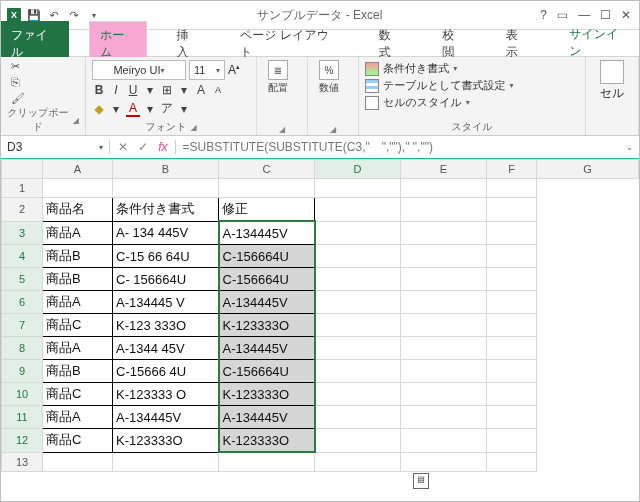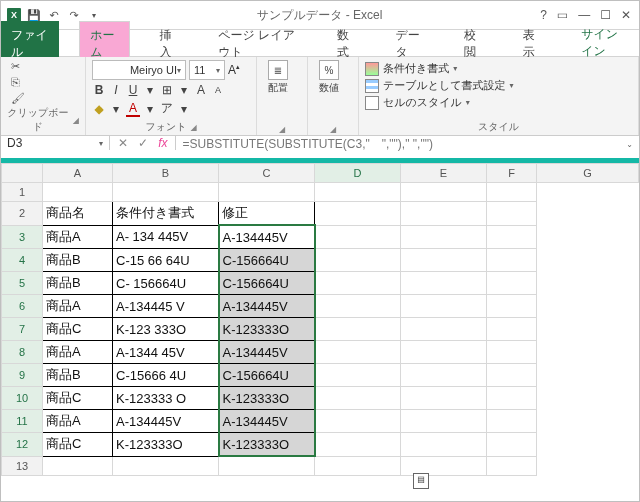--- a/index.html
+++ b/index.html
@@ -26,35 +26,35 @@
   .ribbon{height:78px;background:#f4f4f4;border-bottom:1px solid #ccc;display:flex;}
   .group{border-right:1px solid #dcdcdc;padding:3px 6px 1px;display:flex;flex-direction:column;justify-content:space-between;}
   .glabel{text-align:center;font-size:10px;color:#666;display:flex;justify-content:center;align-items:center;gap:4px;padding-top:1px;}
   .glabel .dlg{font-size:8px;color:#888;}
   .paste-big{width:34px;text-align:center;font-size:10px;color:#444;}
   .paste-big .picon{width:24px;height:26px;margin:0 auto 1px;background:#fff;border:1px solid #bfa65a;border-radius:2px;position:relative;}
   .paste-big .picon::before{content:"";position:absolute;top:-3px;left:5px;width:12px;height:5px;background:#d0c090;border:1px solid #a89050;border-radius:2px;}
   .mini-col{display:flex;flex-direction:column;gap:3px;padding-left:4px;}
   .mini-col span{font-size:11px;color:#555;}
   .row{display:flex;align-items:center;gap:3px;}
-  .font-name{height:18px;border:1px solid #bbb;background:#fff;padding:0 4px;width:84px;font-size:11px;display:flex;align-items:center;justify-content:flex-end;}
+  .font-name{height:18px;border:1px solid #bbb;background:#fff;padding:0 4px;width:84px;font-size:11px;display:flex;align-items:center;justify-content:center;}
   .font-size{height:18px;border:1px solid #bbb;background:#fff;padding:0 4px;width:26px;font-size:11px;display:flex;align-items:center;justify-content:space-between;}
   .dd{font-size:8px;color:#666;}
   .btnrow span{min-width:14px;text-align:center;font-size:12px;color:#444;}
   .bold{font-weight:bold;} .ital{font-style:italic;} .uline{text-decoration:underline;}
   .stack{width:30px;text-align:center;font-size:10px;color:#444;}
   .stack .sicon{width:18px;height:18px;margin:0 auto 1px;border:1px solid #aaa;background:#fff;display:flex;align-items:center;justify-content:center;font-size:10px;}
   .styles{flex:1;}
   .styles .sline{display:flex;align-items:center;gap:4px;font-size:11px;color:#333;padding:1px 0;}
   .sline .swatch{width:12px;height:12px;border:1px solid #888;background:#fff;}
   .grp-cells,.grp-edit{width:40px;text-align:center;}
   .grp-cells .cicon,.grp-edit .cicon{width:22px;height:22px;margin:0 auto 1px;border:1px solid #aaa;background:#fff;}
 
   
-  .fx-row{height:22px;display:flex;align-items:flex-start;border-bottom:5px solid #14b8a6;}
+  .fx-row{height:22px;display:flex;align-items:center;border-bottom:1px solid #14b8a6;}
   .namebox{width:96px;border-right:1px solid #ccc;display:flex;align-items:center;padding:0 6px;font-size:12px;color:#333;background:#fff;justify-content:space-between;}
   .fx-ctl{display:flex;align-items:center;gap:10px;padding:0 8px;border-right:1px solid #ccc;color:#888;background:#fff;}
   .fx-ctl .fx{font-style:italic;color:#ec4899;}
   .formula{flex:1;display:flex;align-items:center;padding:0 6px;color:#777;font-size:12px;background:#fff;justify-content:space-between;}
 
   
   .sheet{flex:1;overflow:hidden;position:relative;background:#fff;}
   table{border-collapse:collapse;width:100%;}
   th,td{border:1px solid #d8d8d8;padding:0;margin:0;}
   th{background:#f2f2f2;font-weight:normal;color:#555;font-size:11px;}
@@ -97,21 +97,20 @@
       <span>✕</span>
     </div>
   </div>
 
   <div class="tabs">
     <div class="tab file">ファイル</div>
     <div class="tab active">ホーム</div>
     <div class="tab">挿入</div>
     <div class="tab">ページ レイアウト</div>
     <div class="tab">数式</div>
-    <div class="tab">データ</div>
     <div class="tab">校閲</div>
     <div class="tab">表示</div>
     <div class="signin">サインイン</div>
   </div>
 
   <div class="ribbon">
 
     <div class="group" style="width:72px;">
       <div class="row">
         <div class="mini-col">
@@ -200,20 +199,27 @@
             <span class="swatch"></span>
             <span>セルのスタイル</span> 
             <span class="dd">▾</span>
           </div>
       </div>
       <div class="glabel">
           <span>スタイル</span>
         </div>
     </div>
 
+    <div class="group">
+      <div class="grp-cells">
+        <div class="cicon"></div>
+        <span>セル</span>
+      </div>
+      <div class="glabel"></div>
+    </div>
 
   </div>
 
   <div class="fx-row">
     <div class="namebox">
       <span>D3</span>
         <span class="dd">▾</span>
     </div>
     <div class="fx-ctl">
       <span>✕</span>

